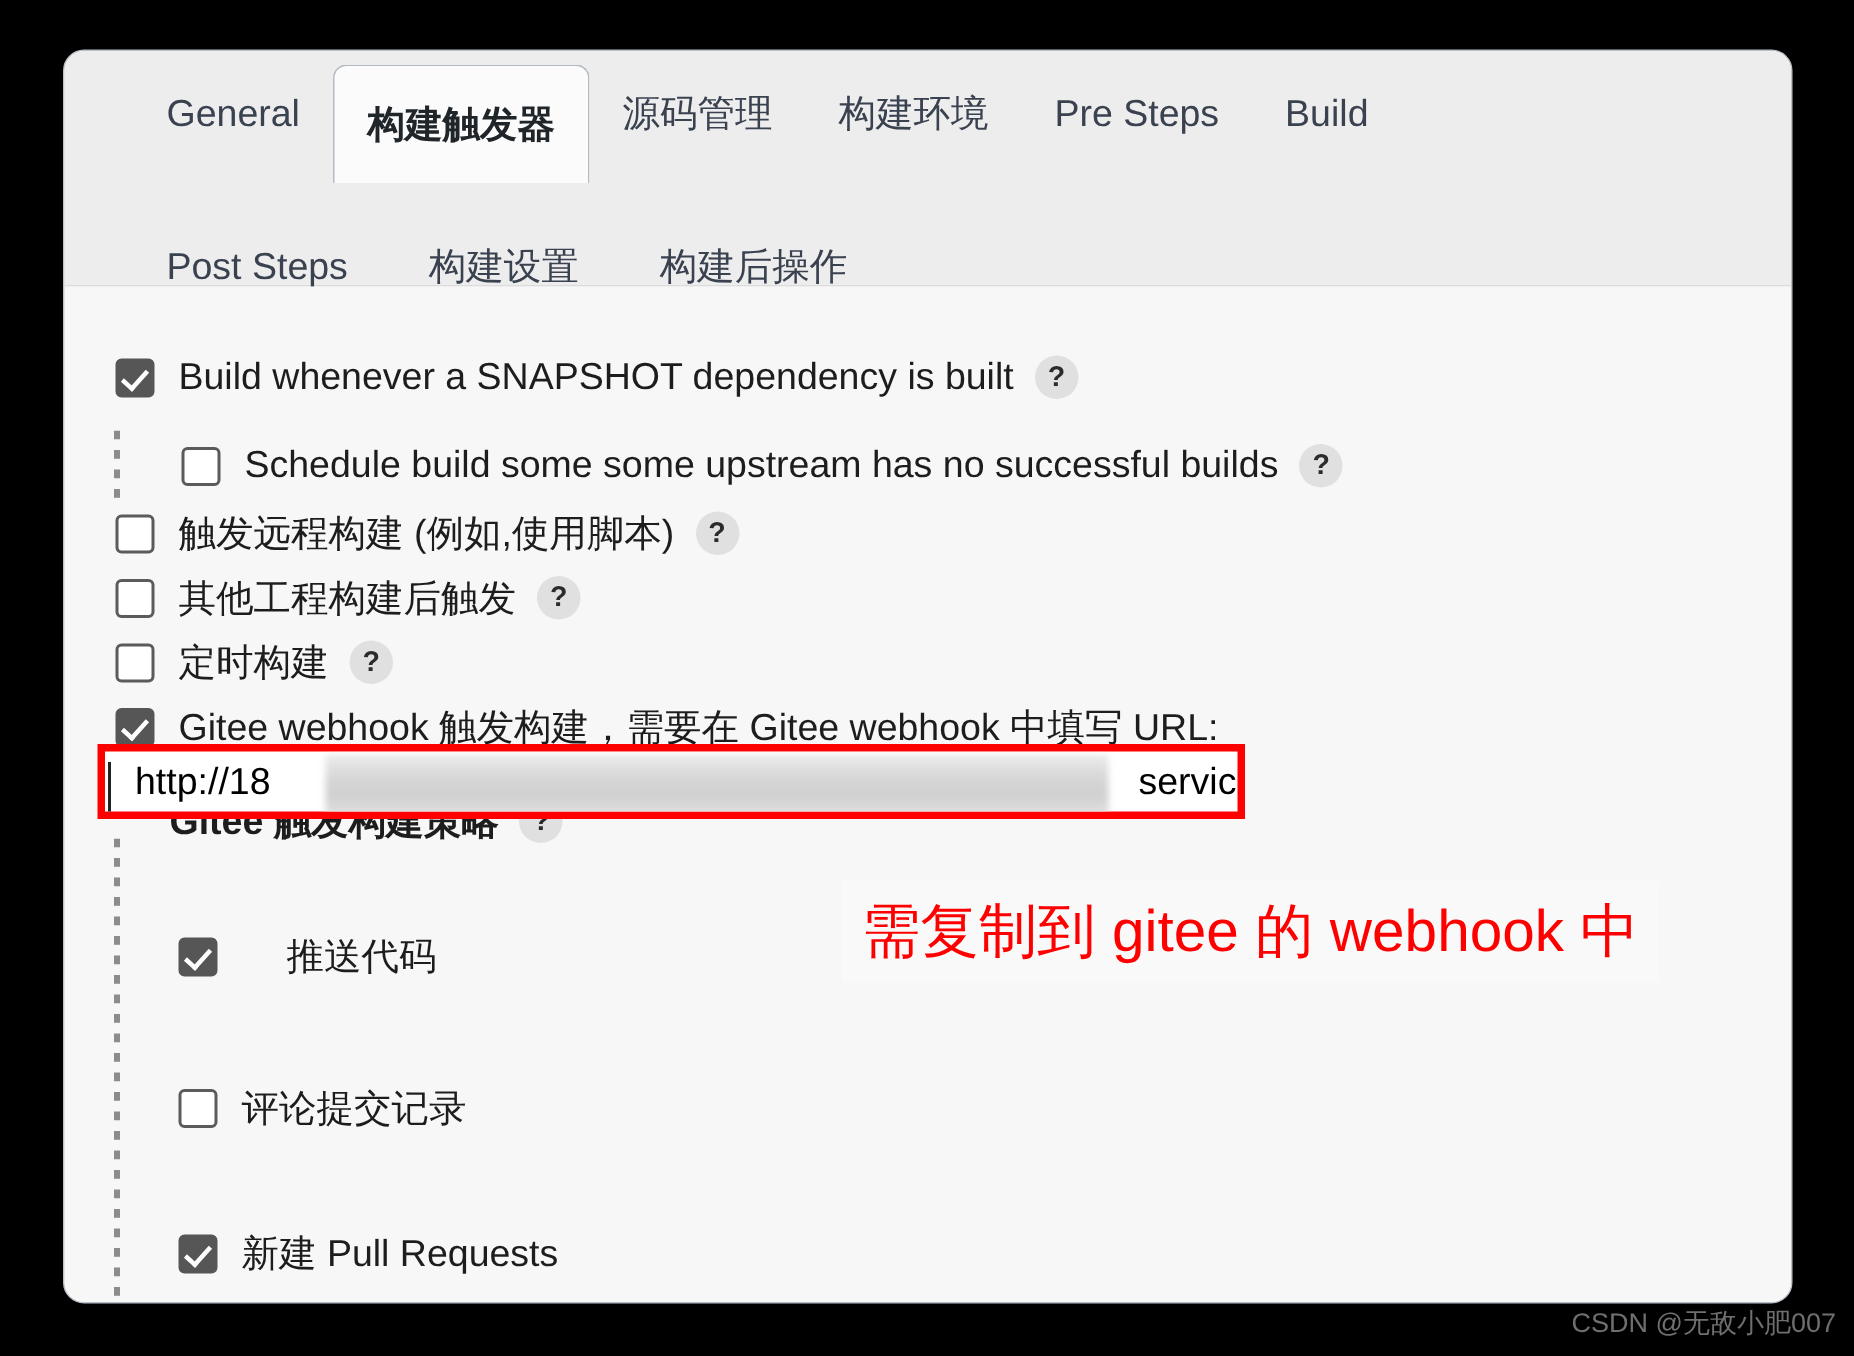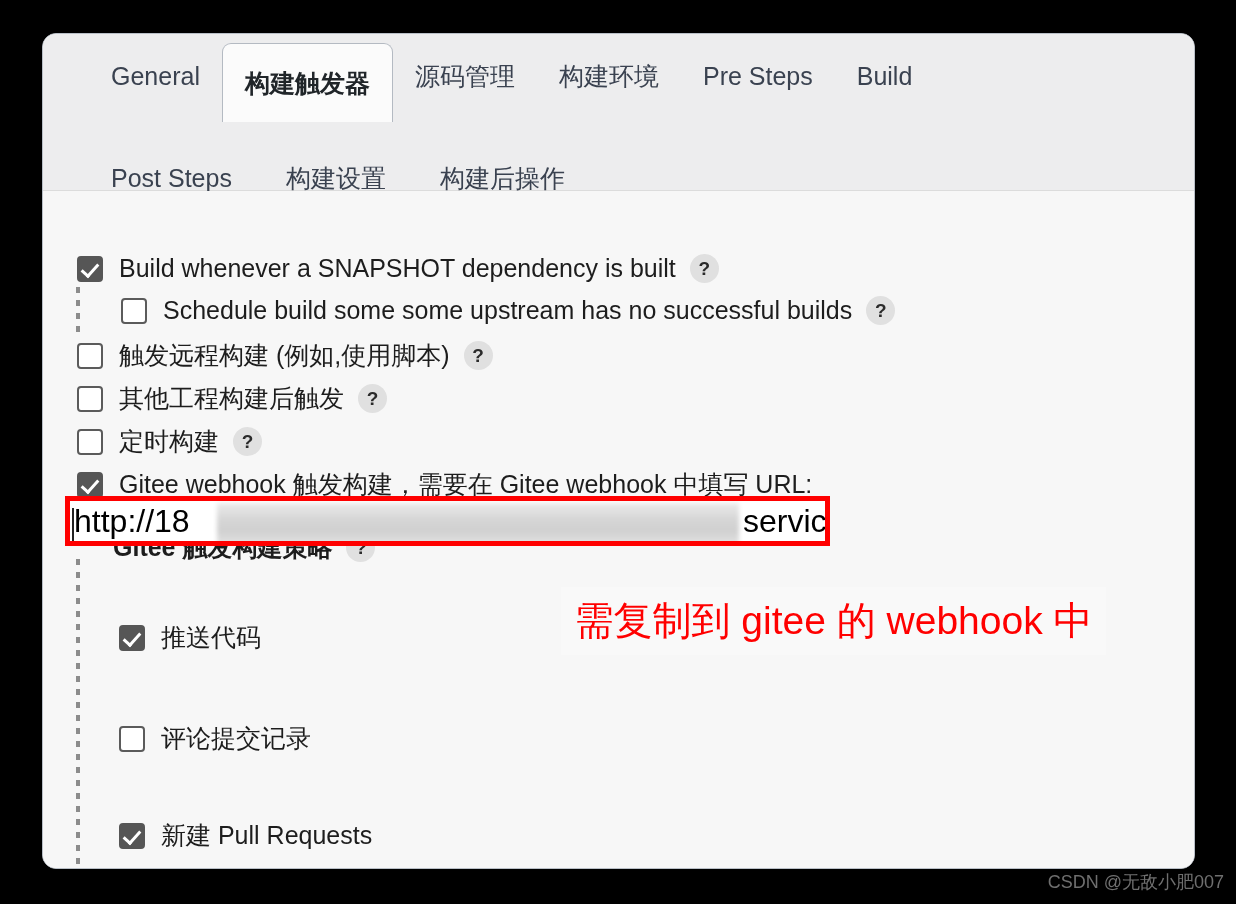--- a/index.html
+++ b/index.html
@@ -160,24 +160,24 @@
     width: 765px;
     height: 50px;
     background: #ffffff;
     border: 5px solid #ff0000;
     box-sizing: border-box;
     display: flex;
     align-items: center;
     overflow: hidden;
   }
   .urltext {
-    font-size: 32px;
+    font-size: 25px;
     color: #000000;
     white-space: nowrap;
-    padding-left: 4px;
+    padding-left: 20px;
     position: relative;
     z-index: 1;
   }
   .redact {
     position: absolute;
     left: 147px;
     top: 2px;
     width: 522px;
     height: 46px;
     background: linear-gradient(180deg,#ececec 0%, #d6d6d6 35%, #d0d0d0 60%, #e8e8e8 100%);
@@ -245,21 +245,21 @@
       <div class="tab cjk">构建后操作</div>
     </div>
 
   </div>
 
   <div class="content">
 
     <div class="vguide g1"></div>
     <div class="vguide g2"></div>
 
-    <div class="row" style="left:34px; top:63px;">
+    <div class="row" style="left:34px; top:46px;">
       <span class="cb on"></span>
       <span class="lbl">Build whenever a SNAPSHOT dependency is built</span>
       <span class="help">?</span>
     </div>
 
     <div class="row" style="left:78px; top:105px;">
       <span class="cb off"></span>
       <span class="lbl">Schedule build some some upstream has no successful builds</span>
       <span class="help">?</span>
     </div>
@@ -296,21 +296,21 @@
       <span class="caret"></span>
       <span class="urltext">http://18</span>
       <span class="redact"></span>
       <span class="urltext" style="position:absolute; left:669px;">service</span>
     </div>
 
     <div class="annot">
       <span class="annot-text">需复制到 gitee 的 webhook 中</span>
     </div>
 
-    <div class="row" style="left:76px; top:430px;">
+    <div class="row" style="left:76px; top:430px;gap:30px;">
       <span class="cb on"></span>
       <span class="lbl">推送代码</span>
     </div>
 
     <div class="row" style="left:76px; top:531px;">
       <span class="cb off"></span>
       <span class="lbl">评论提交记录</span>
     </div>
 
     <div class="row" style="left:76px; top:628px;">

